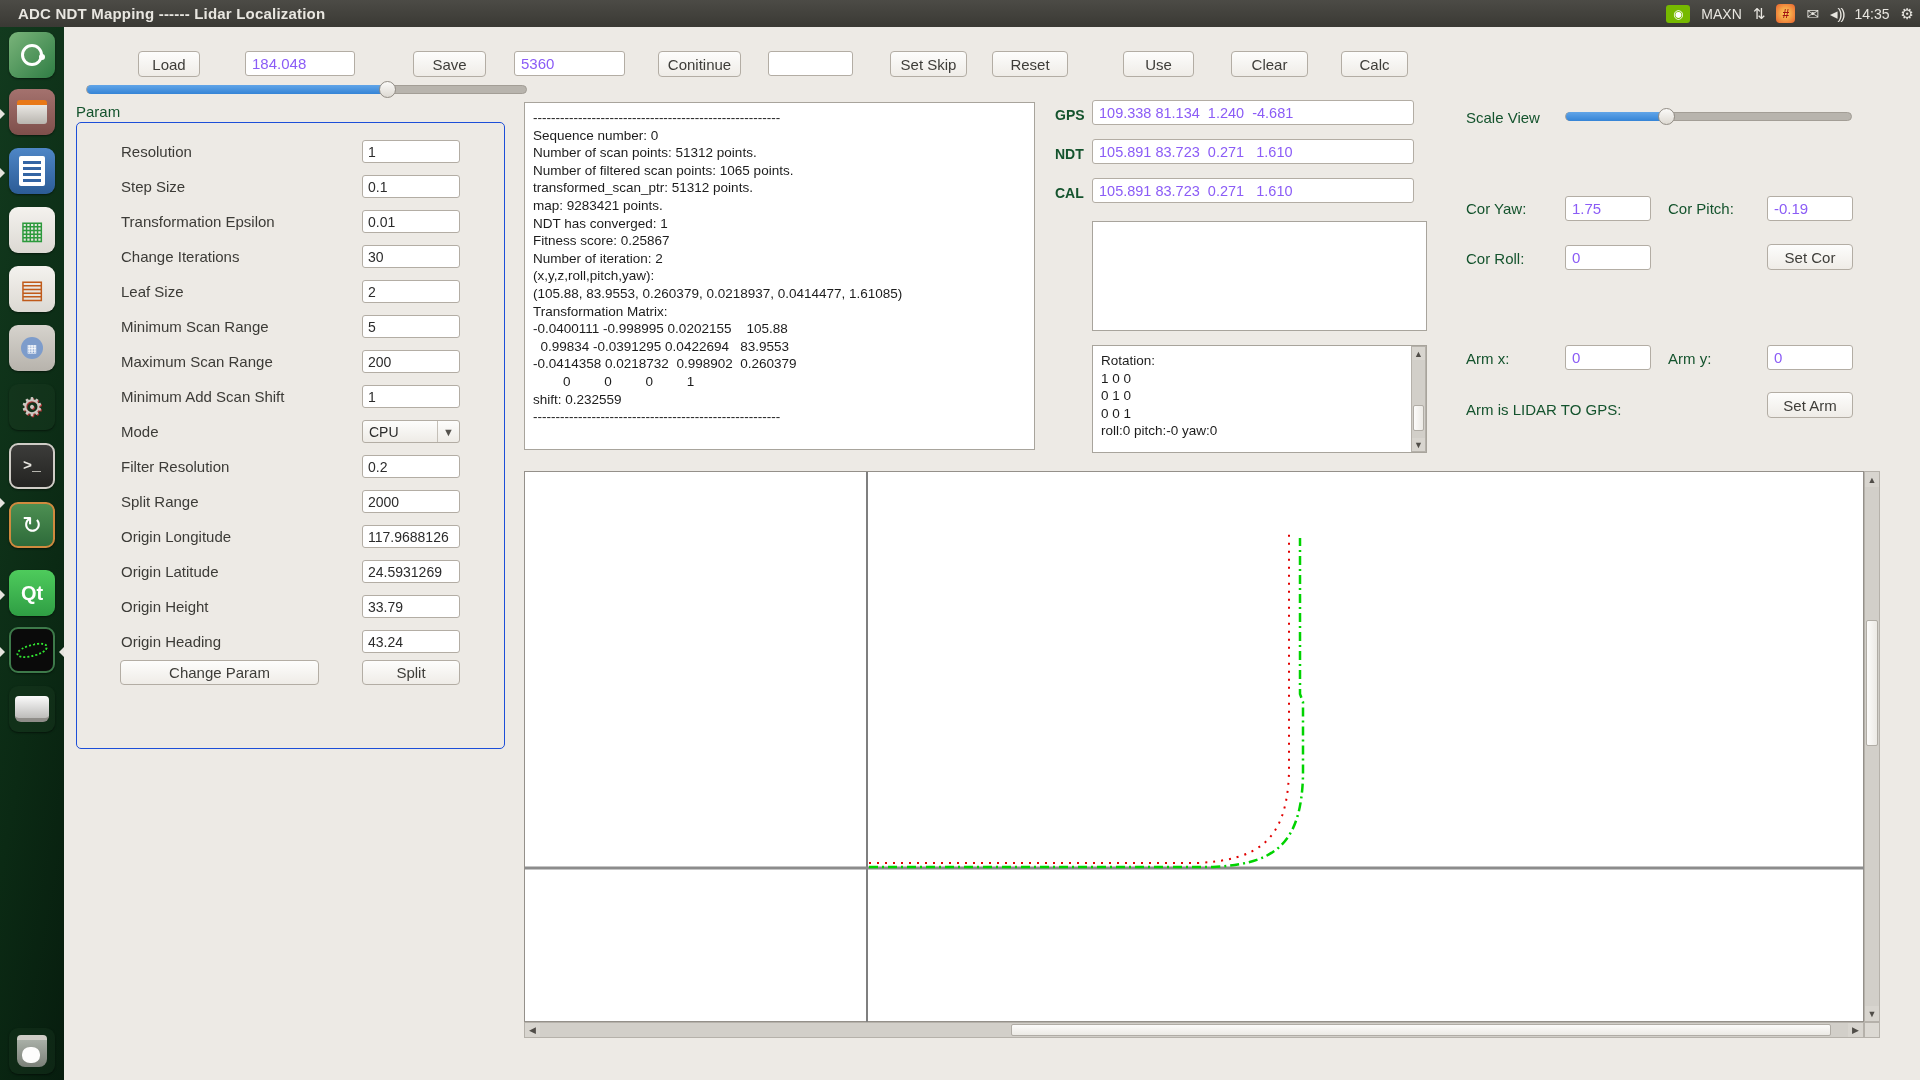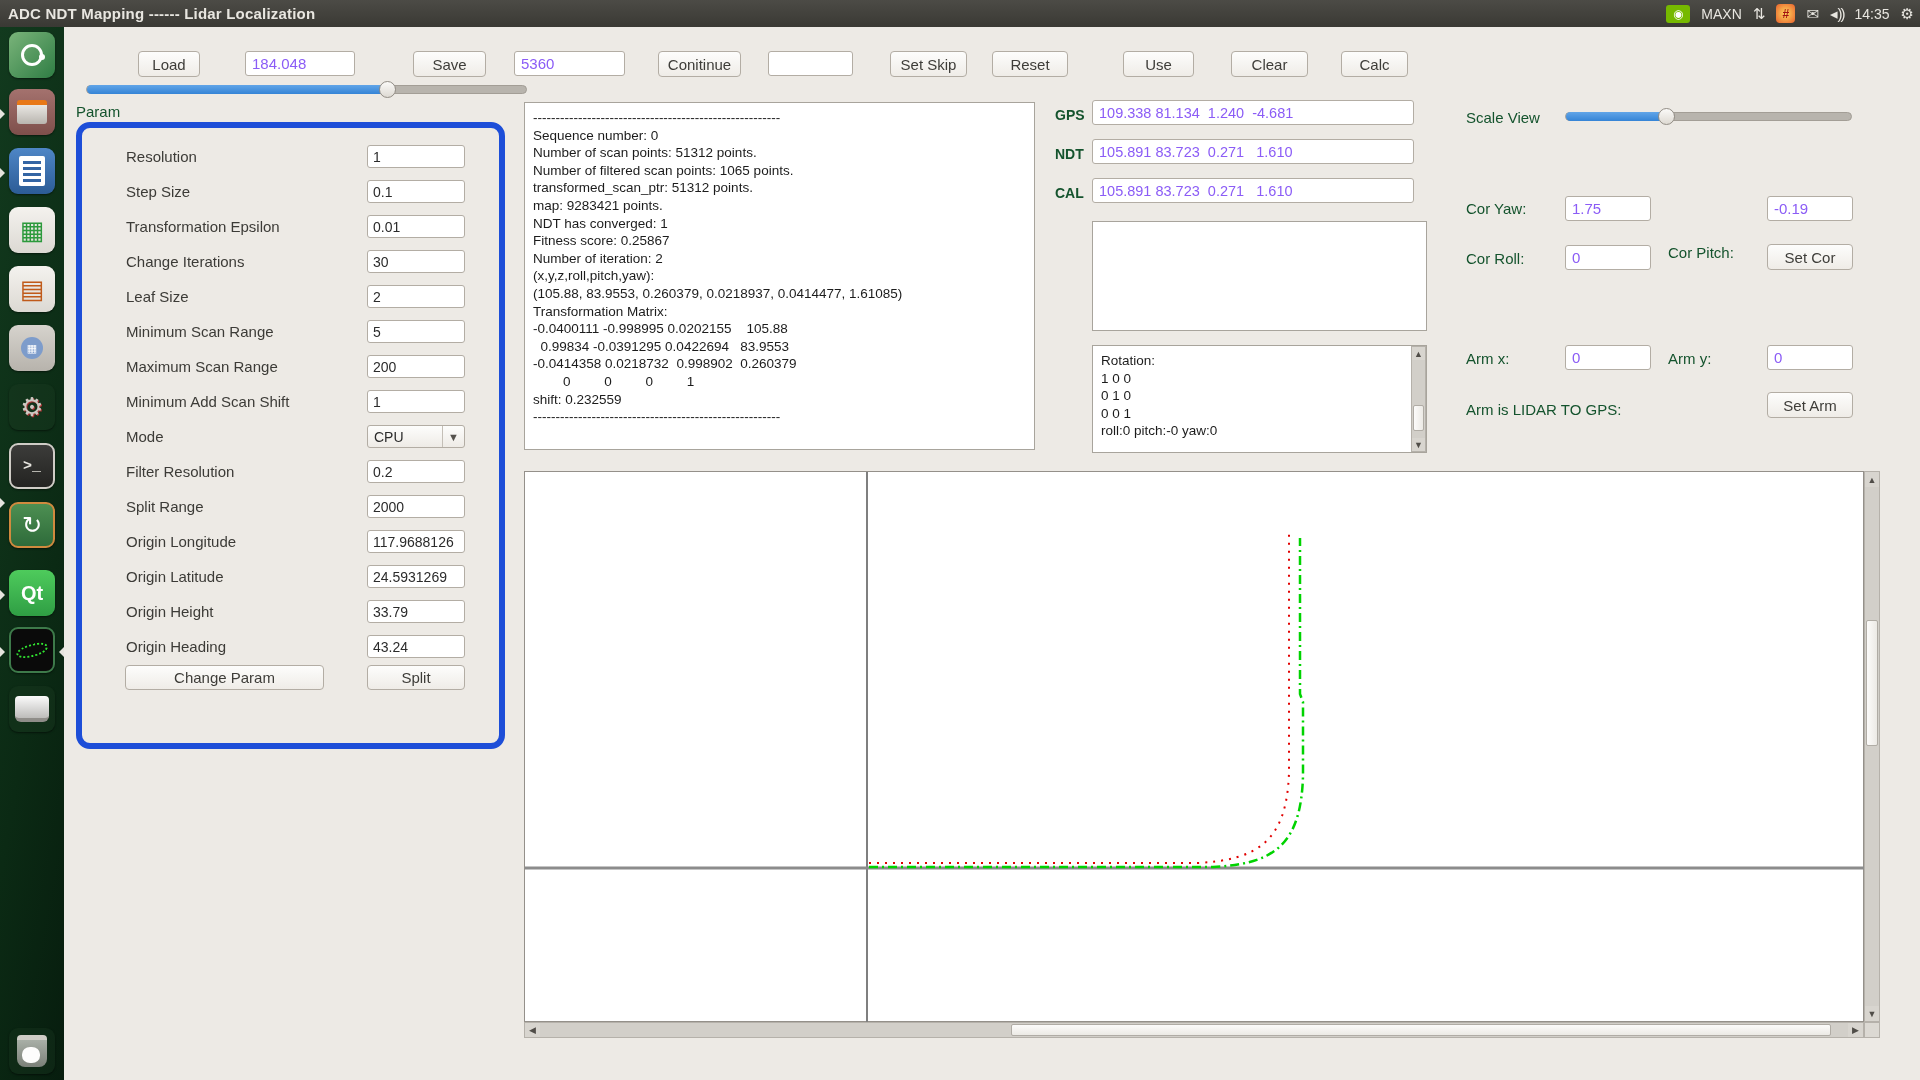--- a/index.html
+++ b/index.html
@@ -3,21 +3,21 @@
 <meta charset="utf-8">
 <style>
   * { margin:0; padding:0; box-sizing:border-box; }
   html,body { width:1920px; height:1080px; overflow:hidden; }
   body { font-family:"Liberation Sans","DejaVu Sans",sans-serif; background:#0c2b15; position:relative; }
 
   
   .topbar { position:absolute; left:0; top:0; width:1920px; height:27px;
     background:linear-gradient(#4c4b46,#3a3934); color:#e8e6e0; z-index:50;
     display:flex; align-items:center; }
-  .topbar-title { font-weight:bold; font-size:15px; margin-left:8px; letter-spacing:.2px; }
+  .topbar-title { font-weight:bold; font-size:15px; margin-left:18px; letter-spacing:.2px; }
   .tray { position:absolute; right:6px; top:0; height:27px; display:flex; align-items:center; gap:11px; font-size:14px; }
   .nv { width:24px; height:18px; background:#76b900; border-radius:3px; color:#fff; font-size:12px;
     display:flex; align-items:center; justify-content:center; }
   .badge { width:19px; height:19px; border-radius:4px; background:radial-gradient(#ffd75e,#e8602c); color:#a41313;
     font-size:12px; font-weight:bold; display:flex; align-items:center; justify-content:center; }
   .trayglyph { font-size:15px; color:#e8e6e0; }
   .vol i { font-style:normal; letter-spacing:-2px; }
 
   
   .dock { position:absolute; left:0; top:27px; width:64px; height:1053px;
@@ -50,21 +50,21 @@
     display:flex; align-items:center; justify-content:center; cursor:default; }
   .field { position:absolute; height:25px; background:#fff; border:1px solid #b3ada4; border-radius:3px;
     font-size:15px; color:#8b5cf6; padding:0 6px; font-family:"Liberation Sans",sans-serif; }
   .lbl { position:absolute; font-size:15px; color:#14532d; white-space:nowrap; }
 
   .slider-track { position:absolute; height:9px; background:#b8b4ad; border-radius:5px; border:1px solid #a39e96; }
   .slider-fill { position:absolute; height:9px; background:linear-gradient(#61a5e8,#3584d6); border-radius:5px 0 0 5px; }
   .slider-handle { position:absolute; width:17px; height:17px; border-radius:50%;
     background:linear-gradient(#fbfaf8,#dedad3); border:1px solid #928d85; top:-5px; }
 
-  .groupbox { position:absolute; border:6px solid #1d4ed8; border-radius:14px; }
+  .groupbox { position:absolute; border:1px solid #1d4ed8; border-radius:5px; }
   .combo-arrow { position:absolute; right:0; top:0; width:22px; height:100%; border-left:1px solid #c4bfb7;
     display:flex; align-items:center; justify-content:center; font-size:11px; color:#55524d; }
 
   .textbox { position:absolute; background:#fff; border:1px solid #a8a49c; font-size:13.5px; line-height:17.6px;
     color:#1c1c1c; white-space:pre; overflow:hidden; padding:6px 8px; }
 
   
   .sb-v { position:absolute; width:16px; background:#d2cfc9; border:1px solid #b5b1aa; }
   .sb-h { position:absolute; height:16px; background:#d2cfc9; border:1px solid #b5b1aa; }
   .sb-btn { position:absolute; background:#d8d5cf; color:#504d48; font-size:9px;
@@ -287,21 +287,21 @@
   </div>
 
   <div class="lbl" style="left:1402px;top:82px;">Scale View</div>
   <div class="slider-track" style="left:1501px;top:85px;width:287px;">
     <div class="slider-fill" style="left:0;top:-1px;width:100px;"></div>
     <div class="slider-handle" style="left:92px;"></div>
   </div>
 
   <div class="lbl" style="left:1402px;top:173px;">Cor Yaw:</div>
   <input class="field" style="left: 1501px; top: 169px; width: 86px;" value="1.75">
-  <div class="lbl" style="left:1604px;top:173px;margin-top:44px;">Cor Pitch:</div>
+  <div class="lbl" style="left:1604px;top:173px;">Cor Pitch:</div>
   <input class="field" style="left: 1703px; top: 169px; width: 86px;" value="-0.19">
 
   <div class="lbl" style="left:1402px;top:223px;">Cor Roll:</div>
   <input class="field" style="left: 1501px; top: 218px; width: 86px;" value="0">
   <div class="btn" style="left:1703px;top:217px;width:86px;">Set Cor</div>
 
   <div class="lbl" style="left:1402px;top:323px;">Arm x:</div>
   <input class="field" style="left: 1501px; top: 318px; width: 86px;" value="0">
   <div class="lbl" style="left:1604px;top:323px;">Arm y:</div>
   <input class="field" style="left: 1703px; top: 318px; width: 86px;" value="0">

